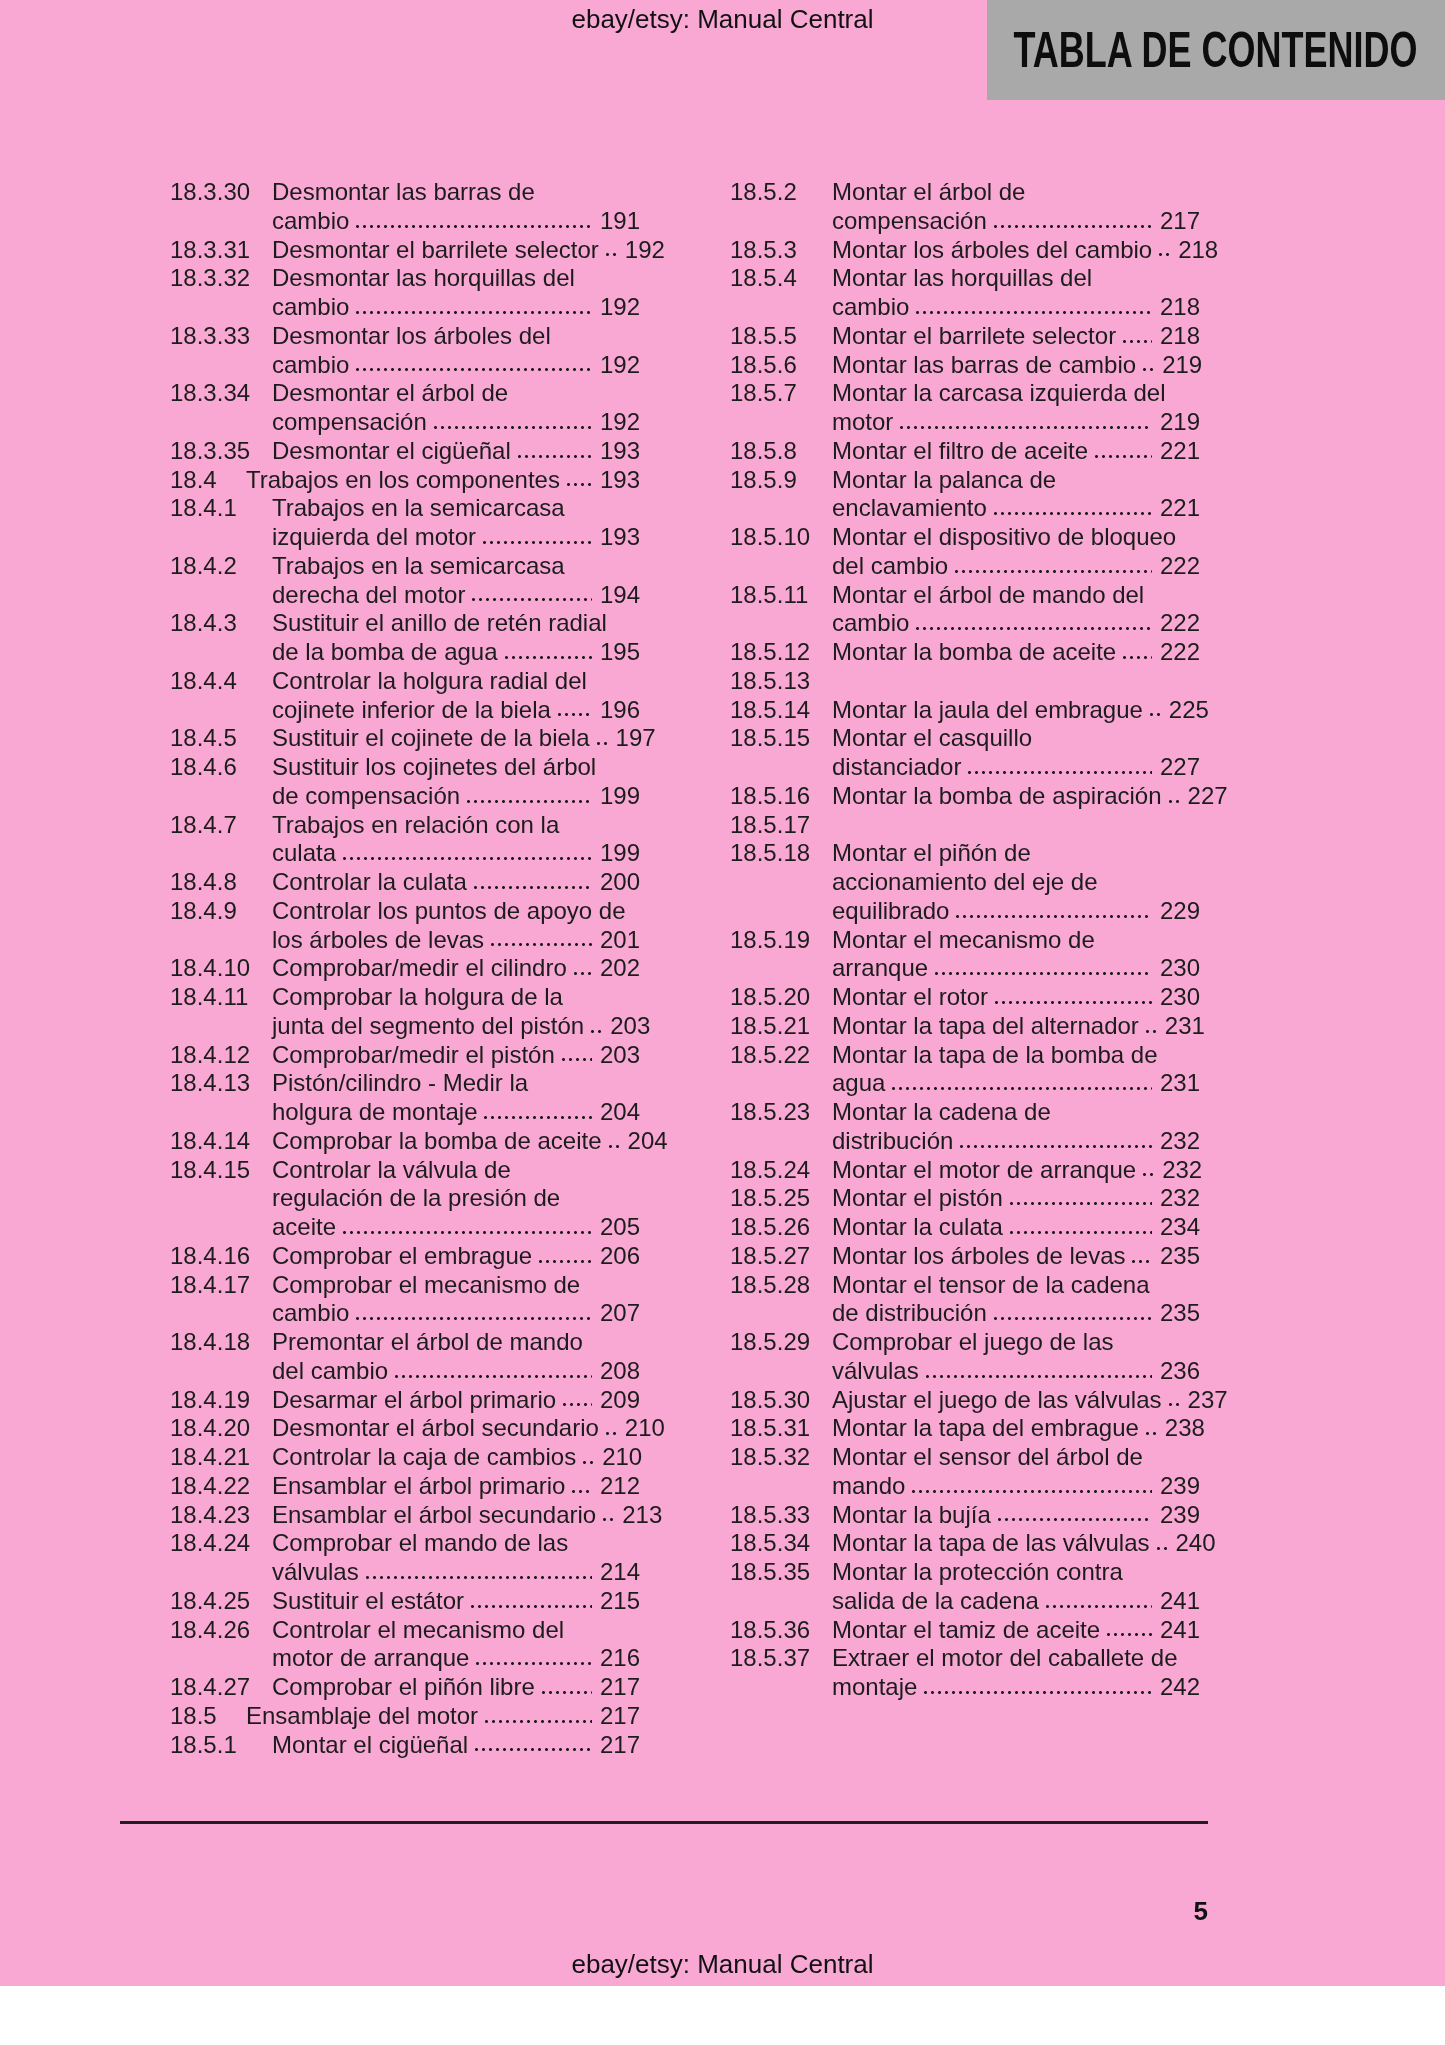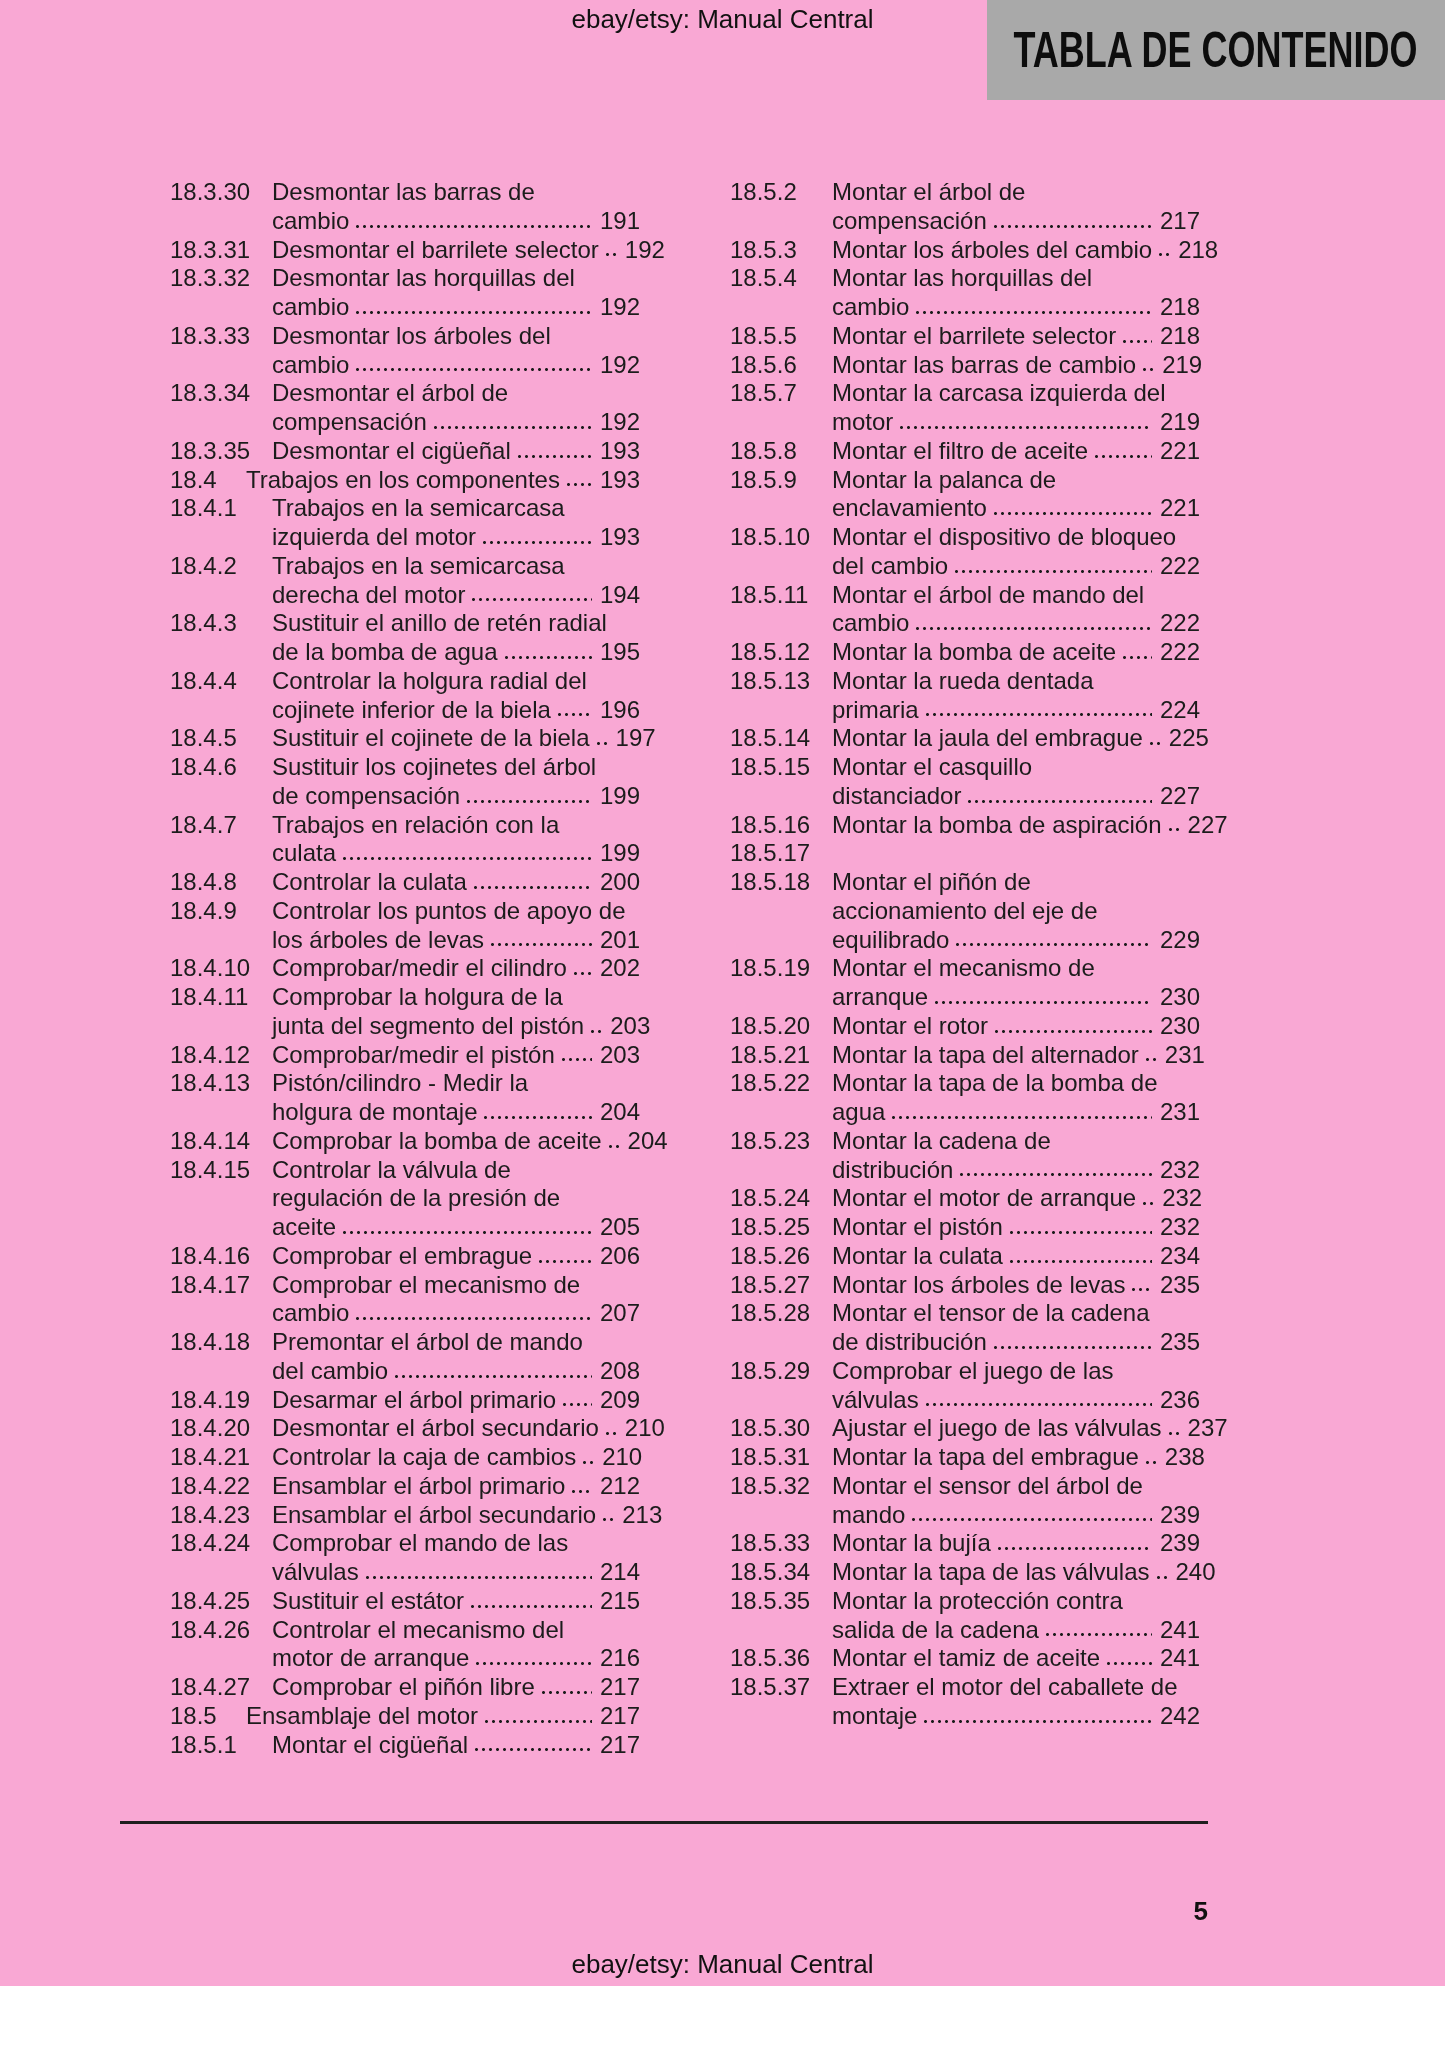--- a/index.html
+++ b/index.html
@@ -572,28 +572,20 @@
           <span class="body">
             <span class="line last">
               <span class="txt">Montar la bomba de aceite</span>
               <span class="dots"></span>
               <span class="pg">222</span>
             </span>
           </span>
         </div>
         <div class="entry">
           <span class="num">18.5.13</span>
-          <span class="body">
-            <span class="line">Montar la rueda dentada</span>
-            <span class="line last">
-              <span class="txt">primaria</span>
-              <span class="dots"></span>
-              <span class="pg">224</span>
-            </span>
-          </span>
         </div>
         <div class="entry">
           <span class="num">18.5.14</span>
           <span class="body">
             <span class="line last">
               <span class="txt">Montar la jaula del embrague</span>
               <span class="dots"></span>
               <span class="pg">225</span>
             </span>
           </span>

